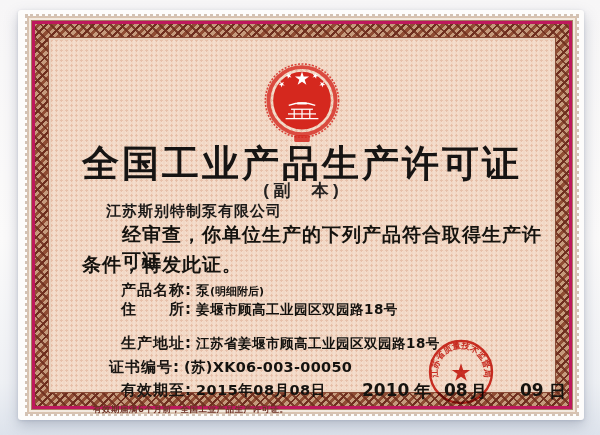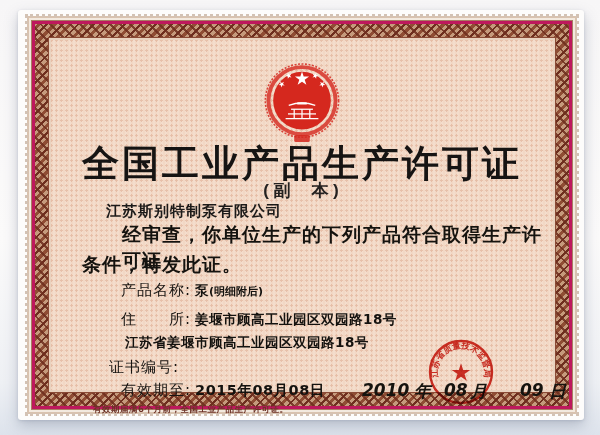--- a/index.html
+++ b/index.html
@@ -49,33 +49,33 @@
     font-family:"DejaVu Sans","Liberation Sans",sans-serif;
   }
   .subtitle{
     left:0;right:0;top:141px;text-align:center;
     font-size:17px;font-weight:bold;color:#242120;letter-spacing:2px;white-space:pre;font-family:Liberation Mono, monospace;
   }
   .company{left:57px;top:164px;font-size:15px;font-weight:bold;color:#1c1a19;letter-spacing:1px;}
   .stmt1{left:73px;top:184px;font-size:19px;font-weight:bold;color:#15130f;letter-spacing:1px;}
   .stmt2{left:33px;top:214px;font-size:19px;font-weight:bold;color:#15130f;letter-spacing:1px;}
   .row{position:absolute;display:flex;align-items:baseline;white-space:pre;}
-  .row .lbl{font-size:15px;font-weight:normal;color:#181512;letter-spacing:1px;text-align:center;}
+  .row .lbl{font-size:15px;font-weight:bold;color:#181512;letter-spacing:1px;text-align:center;}
   .row .val{font-size:13.5px;font-weight:bold;color:#14120f;margin-left:4px;letter-spacing:.5px;}
   .row .val-note{font-size:11px;font-weight:bold;color:#14120f;}
   .r-product{left:72px;top:243px;}
-  .r-address{left:72px;top:272px;}
+  .r-address{left:72px;top:262px;}
   .r-prodaddr{left:72px;top:296px;}
   .r-certno{left:60px;top:320px;}
   .r-valid{left:72px;top:343px;}
   .r-valid .val{font-size:14.5px;}
   .r-certno .val{font-size:14.5px;letter-spacing:.3px;}
   .footnote{left:44px;top:366px;font-size:8.5px;font-weight:bold;color:#6d3227;letter-spacing:.5px;}
   .date-row{position:absolute;top:342px;left:0;width:100%;height:24px;font-weight:bold;color:#15130f;}
-  .date-row span{position:absolute;font-size:17px;font-style:italic;}
+  .date-row span{position:absolute;font-size:17px;}
   .d-year{left:313px;}  .d-yu{left:365px;}
   .d-month{left:395px;} .d-mu{left:421px;}
   .d-day{left:471px;}   .d-du{left:500px;}
   .emblem{left:50%;top:22px;transform:translateX(-50%);}
   .seal{left:375px;top:297px;opacity:.92;mix-blend-mode:multiply;}
 </style>
 </head>
 <body>
 
 <div class="scan-shadow"></div>
@@ -119,25 +119,27 @@
       <span class="val">泵</span>
       <span class="val-note">(明细附后)</span>
     </div>
 
     <div class="row r-address">
       <span class="lbl">住　　所:</span>
       <span class="val">姜堰市顾高工业园区双园路18号</span>
     </div>
 
     <div class="row r-prodaddr">
+      <span class="lbl">生产地址:</span>
       <span class="val">江苏省姜堰市顾高工业园区双园路18号</span>
     </div>
 
     <div class="row r-certno">
       <span class="lbl">证书编号:</span>
+      <span class="val">(苏)XK06-003-00050</span>
     </div>
 
     <div class="row r-valid">
       <span class="lbl">有效期至:</span>
       <span class="val">2015年08月08日</span>
     </div>
 
     <div class="abs footnote">有效期届满6个月前，全国工业产品生产许可证。</div>
 
     <div class="date-row">

